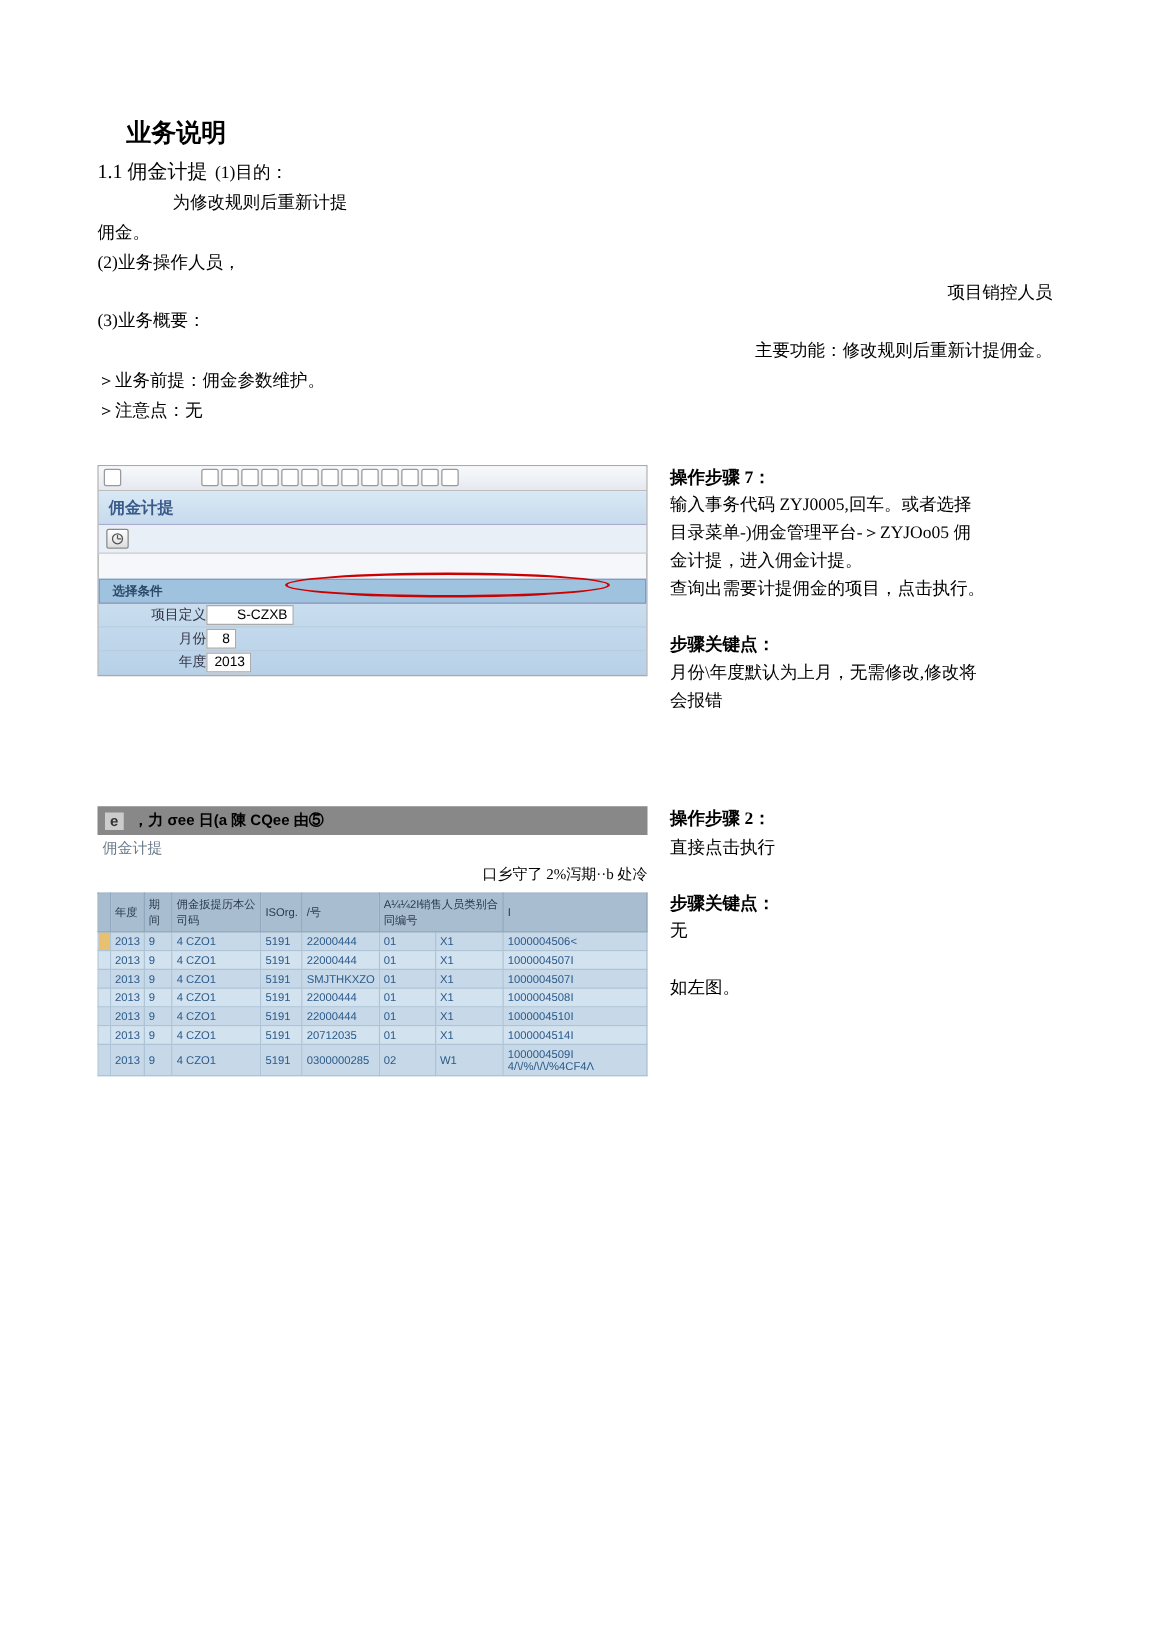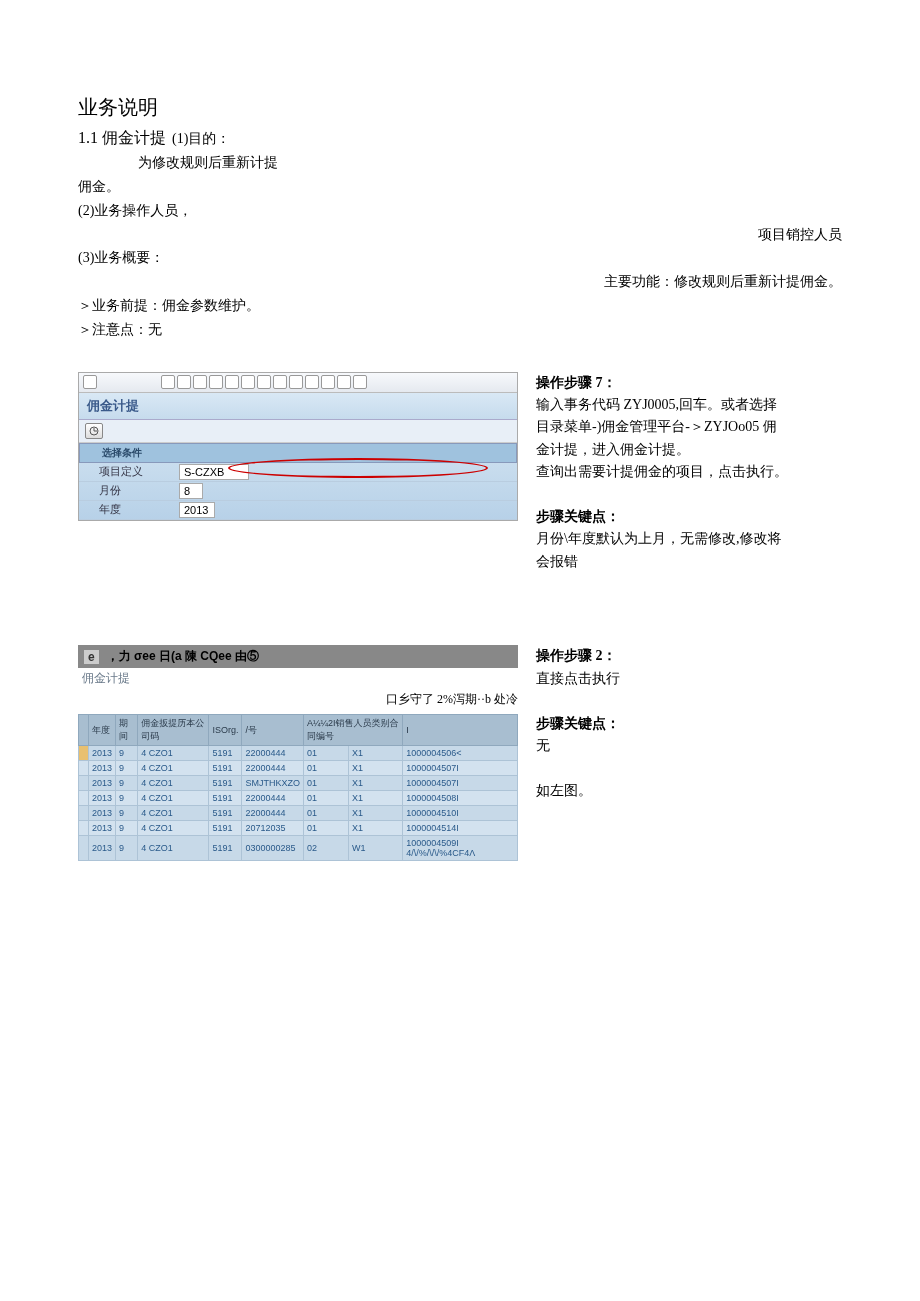--- a/index.html
+++ b/index.html
@@ -1,37 +1,37 @@
 <!DOCTYPE html>
 <html><head>
   <meta charset="utf-8">
   <style>
     * { margin: 0; padding: 0; box-sizing: border-box; }
     body { font-family: "SimSun", "宋体", serif; font-size: 14px; background: #fff; width: 920px; padding: 90px 78px 40px 78px; color: #000; }
     .intro { margin-bottom: 30px; }
     .title-line { display: flex; align-items: baseline; gap: 6px; }
-    .h1 { font-size: 20px; font-weight: normal; }
+    .h1 { font-size: 20px; font-weight: bold; margin-left: 23px; }
     .h2 { font-size: 16px; }
     .p-indent { margin-left: 28px; text-align: right; }
     .p-indent-deep { margin-left: 60px; }
     .line { line-height: 1.7; }
     .row { display: flex; gap: 18px; margin-bottom: 50px; align-items: flex-start; }
     .shot { flex: 0 0 440px; width: 440px; }
     .side { flex: 1; font-size: 14px; line-height: 1.6; }
     .bold { font-weight: bold; }
     
     .sap-box { border: 1px solid #aaa; background: #f5f7fa; font-family: Arial, sans-serif; font-size: 11px; }
     .sap-toolbar { height: 20px; background: linear-gradient(#f7f9fc,#e5e9ef); border-bottom: 1px solid #bbb; display:flex; align-items:center; padding: 0 4px; gap:2px;}
     .sap-toolbar .ico { width:14px;height:14px;border:1px solid #999;background:#fff;border-radius:2px;display:inline-block;}
     .sap-title { background: linear-gradient(#d9e8f5,#c6dbed); padding: 4px 8px; color:#3a5a8a; font-weight:bold; font-size:13px; border-bottom:1px solid #aac; }
     .sap-subbar { background:#e8eff7; padding:3px 6px; border-bottom:1px solid #ccc;}
     .exec-btn{width:18px;height:16px;border:1px solid #888;border-radius:2px;background:linear-gradient(#fff,#ddd);display:inline-flex;align-items:center;justify-content:center;}
     .sap-panel { background: linear-gradient(#cfe1f0,#b7d1e8); }
-    .panel-hdr { background:#9fc2de; color:#2a4a6a;font-weight:bold;font-size:10px;padding:2px 22px;border:1px solid #89b;}
-    .sap-field { display:flex; align-items:center; padding:1px 20px; border-bottom:1px solid #b9cde0;}
+    .panel-hdr { background:#9fc2de; color:#2a4a6a;font-weight:bold;font-size:10px;padding:2px 10px;border:1px solid #89b;margin-top:20px;}
+    .sap-field { display:flex; align-items:center; padding:1px 6px; border-bottom:1px solid #b9cde0;text-align:right;}
     .sap-field .lbl { width:80px; color:#334; }
     .sap-field .val { background:#fff; border:1px solid #aaa; padding:1px 4px; min-width:70px;}
     .oval { position:absolute; border:2px solid #c00; border-radius:50%; width:260px; height:20px; pointer-events:none;}
     .s1-wrap{position:relative;}
     
     .s2-bar{background:#888;color:#fff;font-family:Arial;font-size:12px;padding:3px 6px;display:flex;align-items:center;gap:8px;}
     .s2-ttl{color:#6a7a8a;font-size:12px;padding:2px 4px;}
     .s2-sub{font-size:12px;padding:2px 0 6px 0;text-align:right;}
     .tbl{width:100%;border-collapse:collapse;font-family:Arial;font-size:9px;}
     .tbl th{background:#a8bed0;color:#2a3a4a;padding:2px 3px;text-align:left;border:1px solid #8fa8bd;font-weight:normal;}

